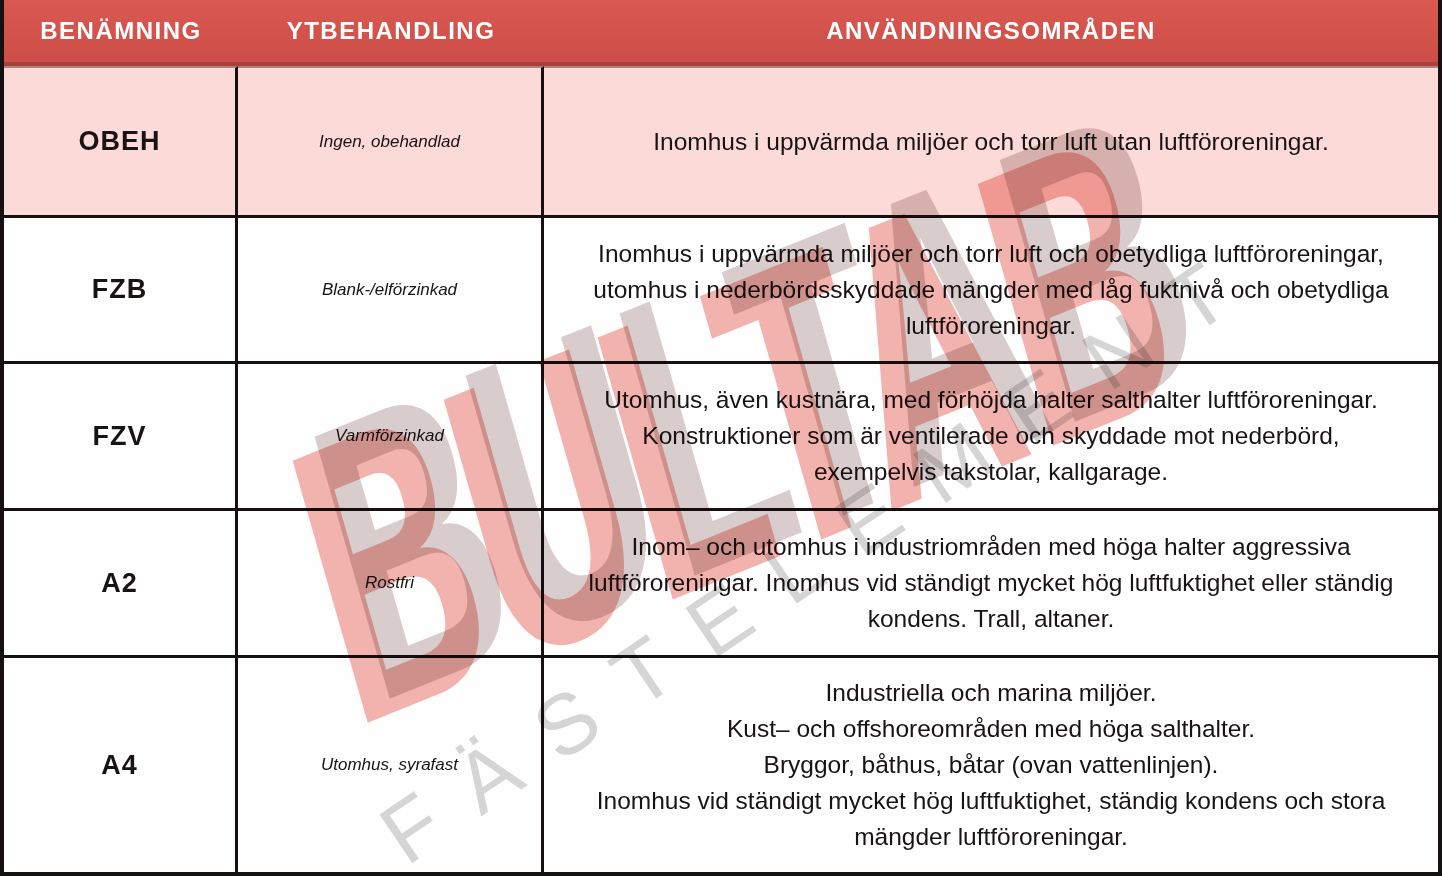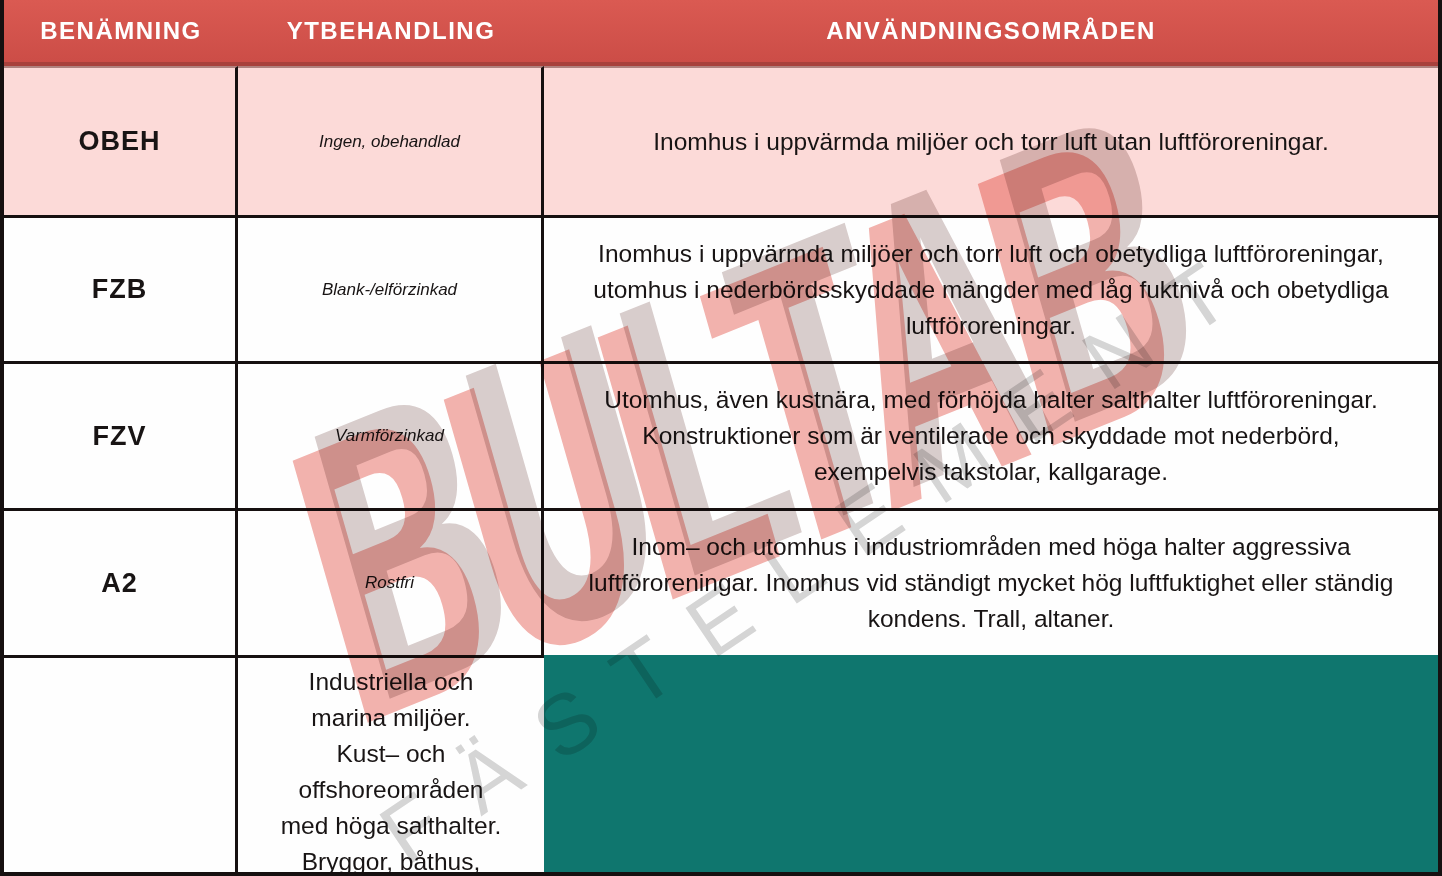--- a/index.html
+++ b/index.html
@@ -1,20 +1,20 @@
 <!DOCTYPE html>
 <html lang="sv"><head>
 <meta charset="utf-8">
 <style>
   html,body{margin:0;padding:0;background:#ffffff;}
   .stage{
     position:relative;
     width:1442px;height:876px;
     box-sizing:border-box;
-    background:#0f766e;
+    background:#b91c1c;
     border-left:4px solid #161010;
     border-right:4px solid #161010;
     border-bottom:4px solid #161010;
     overflow:hidden;
     display:grid;
     grid-template-columns:234px 306px 1fr;
     grid-template-rows:66px 149px 146px 147px 147px 1fr;
     font-family:"Liberation Sans","DejaVu Sans",sans-serif;
     color:#181414;
   }
@@ -116,20 +116,23 @@
   <div class="cell b colA">
     <span class="name">A2</span>
   </div>
   <div class="cell b colB">
     <span class="treat">Rostfri</span>
   </div>
   <div class="cell b colC">
     <span class="use">Inom– och utomhus i industriområden med höga halter aggressiva luftföroreningar. Inomhus vid ständigt mycket hög luftfuktighet eller ständig kondens. Trall, altaner.</span>
   </div>
 
+  <div class="cell b colA">
+    <span class="name">A4</span>
+  </div>
   <div class="cell b colB">
     <span class="treat">Utomhus, syrafast</span>
   </div>
   <div class="cell b colC">
     <span class="use">Industriella och marina miljöer.
 Kust– och offshoreområden med höga salthalter.
 Bryggor, båthus, båtar (ovan vattenlinjen).
 Inomhus vid ständigt mycket hög luftfuktighet, ständig kondens och stora mängder luftföroreningar.</span>
   </div>
 

